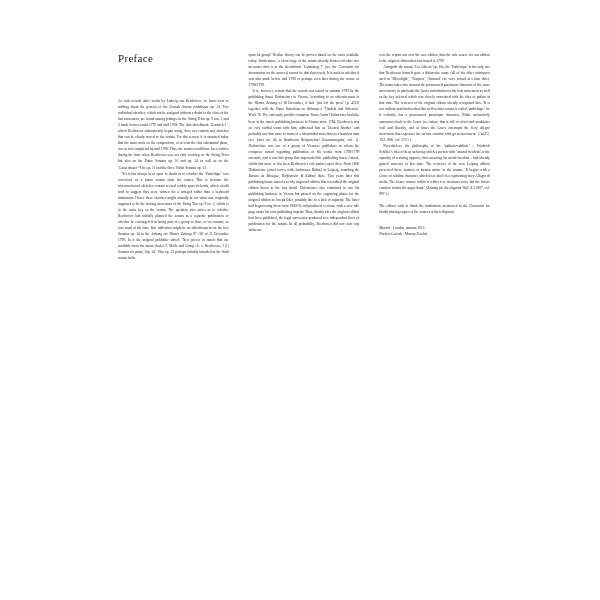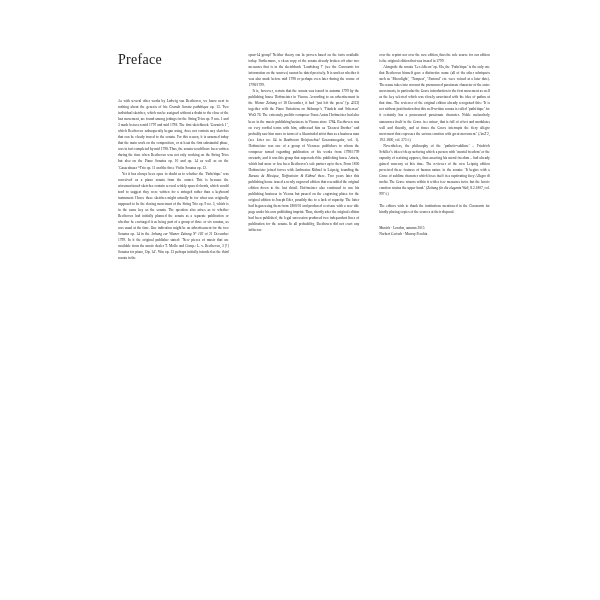--- a/index.html
+++ b/index.html
@@ -22,21 +22,21 @@
     box-sizing: border-box;
   }
   .content {
     position: absolute;
     left: 118px;
     top: 52px;
     width: 372px;
     height: 496px;
   }
   .page-title {
-    font-size: 14px;
+    font-size: 11px;
     font-weight: normal;
     letter-spacing: 0.3px;
     margin: 0 0 0 0;
     color: #1a1a1a;
     font-family: "Liberation Serif", "DejaVu Serif", serif;
   }
   .columns {
     position: absolute;
     left: 0;
     top: 0;

